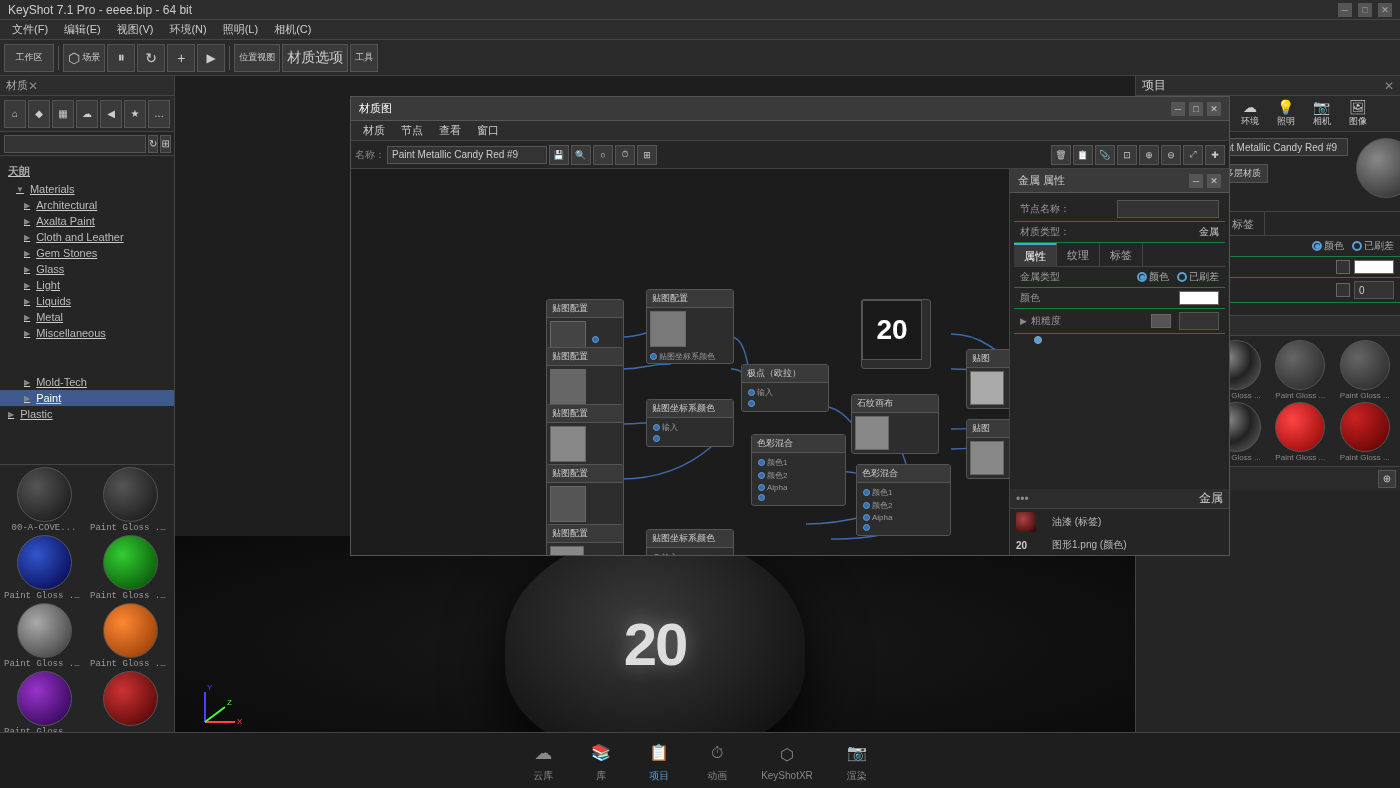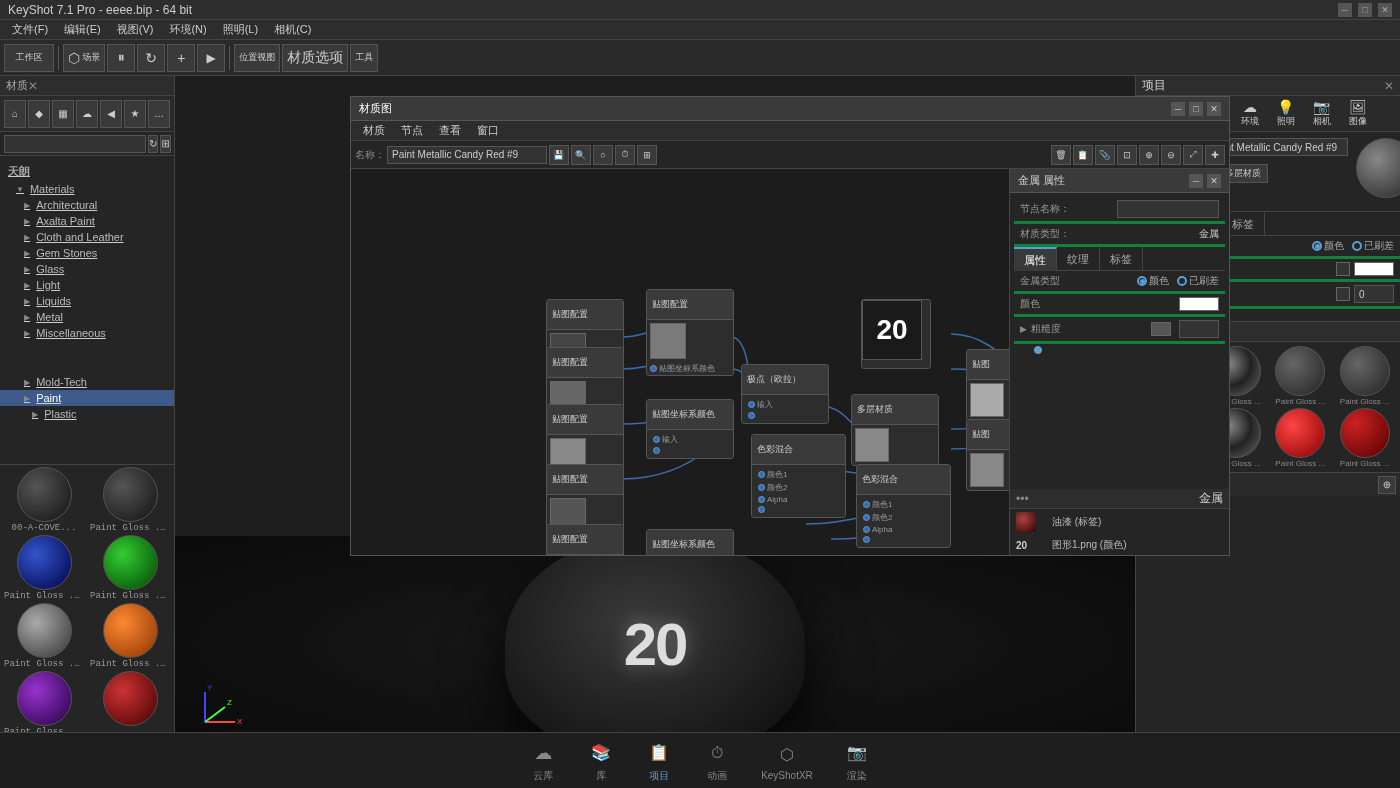--- a/index.html
+++ b/index.html
@@ -79,21 +79,21 @@
     .info-row { display: flex; align-items: center; margin-bottom: 4px; gap: 4px; }
     .info-label { font-size: 10px; color: #888; width: 60px; flex-shrink: 0; }
     .info-value { font-size: 10px; color: #ccc; flex: 1; }
     .name-input { flex: 1; background: #333; border: 1px solid #555; color: #ccc; font-size: 10px; padding: 1px 4px; height: 18px; }
     #preview-sphere { width: 60px; height: 60px; border-radius: 50%; background: radial-gradient(circle at 35% 35%, #444, #111); border: 1px solid #555; flex-shrink: 0; }
 
     .tabs-bar { height: 24px; display: flex; border-bottom: 1px solid #444; }
     .tab { padding: 0 10px; height: 24px; display: flex; align-items: center; font-size: 11px; color: #aaa; cursor: pointer; border-right: 1px solid #444; }
     .tab.active { background: #3a3a3a; color: #fff; border-top: 2px solid #5a9fd4; }
 
-    .prop-row { display: flex; align-items: center; padding: 3px 6px; gap: 4px; border-bottom: 3px solid #15803d; }
+    .prop-row { display: flex; align-items: center; padding: 3px 6px; gap: 4px; border-bottom: 1px solid #15803d; }
     .prop-label { font-size: 10px; color: #999; flex: 1; }
     .prop-value { font-size: 10px; color: #ccc; }
     .prop-input { width: 60px; background: #333; border: 1px solid #555; color: #ccc; font-size: 10px; padding: 1px 4px; height: 18px; }
     .color-swatch { width: 40px; height: 14px; background: #888; border: 1px solid #666; }
     .radio-group { display: flex; gap: 8px; align-items: center; }
     .radio-option { display: flex; align-items: center; gap: 2px; font-size: 10px; color: #aaa; cursor: pointer; }
     .radio-dot { width: 10px; height: 10px; border-radius: 50%; border: 2px solid #5a9fd4; display: flex; align-items: center; justify-content: center; }
     .radio-dot.filled::after { content: ''; width: 5px; height: 5px; border-radius: 50%; background: #5a9fd4; display: block; }
 
     
@@ -144,21 +144,21 @@
     .node-box {
       position: absolute;
       background: #2d2d2d;
       border: 1px solid #555;
       border-radius: 3px;
       font-size: 9px;
       color: #ccc;
     }
     .node-hdr {
       background: #3a3a3a;
-      padding: 8px 5px;
+      padding: 2px 5px;
       border-bottom: 1px solid #555;
       font-size: 9px;
       white-space: nowrap;
     }
     .node-content {
       padding: 3px;
       display: flex;
       align-items: center;
       gap: 3px;
     }
@@ -253,21 +253,21 @@
         <div class="tree-item has-arrow" style="padding-left:24px;">Axalta Paint</div>
         <div class="tree-item has-arrow" style="padding-left:24px;">Cloth and Leather</div>
         <div class="tree-item has-arrow" style="padding-left:24px;">Gem Stones</div>
         <div class="tree-item has-arrow" style="padding-left:24px;">Glass</div>
         <div class="tree-item has-arrow" style="padding-left:24px;">Light</div>
         <div class="tree-item has-arrow" style="padding-left:24px;">Liquids</div>
         <div class="tree-item has-arrow" style="padding-left:24px;">Metal</div>
         <div class="tree-item has-arrow" style="padding-left:24px;">Miscellaneous</div>
         <div class="tree-item has-arrow" style="padding-left:24px;margin-top:33px;">Mold-Tech</div>
         <div class="tree-item selected has-arrow" style="padding-left:24px;">Paint</div>
-        <div class="tree-item has-arrow" style="padding-left:32px;">Plastic</div>
+        <div class="tree-item has-arrow" style="padding-left:8px;">Plastic</div>
       </div>
     </div>
 
     <div id="thumb-area">
       <div class="thumb-item">
         <div class="thumb-img sphere-black"></div>
         <span class="thumb-label">00-A-COVE...</span>
       </div>
       <div class="thumb-item">
         <div class="thumb-img sphere-black"></div>
@@ -469,21 +469,21 @@
                     <span class="port"></span>
                     <span style="font-size:8px;color:#999;">Alpha</span>
                   </div>
                 <div class="port-row">
                     <span class="port out"></span>
                   </div>
               </div>
             </div>
 
             <div class="node-box" style="left:500px;top:225px;width:88px;">
-              <div class="node-hdr">多层材质</div>
+              <div class="node-hdr">石纹画布</div>
               <div style="padding:3px;">
                 <div class="node-thumb-sm" style="background:#888;width:34px;height:34px;"></div>
               </div>
             </div>
 
             <div class="node-box" style="left:195px;top:295px;width:78px;">
               <div class="node-hdr">贴图配置</div>
               <div class="node-content">
                 <div class="node-thumb-sm" style="background:#555;"></div>
               </div>

